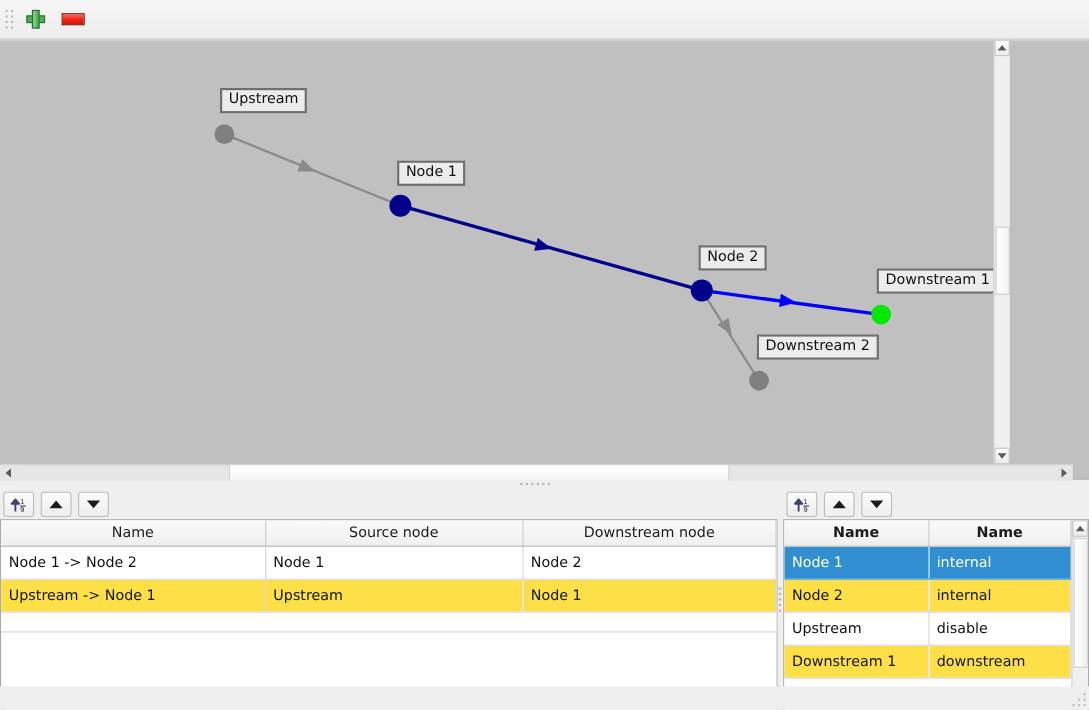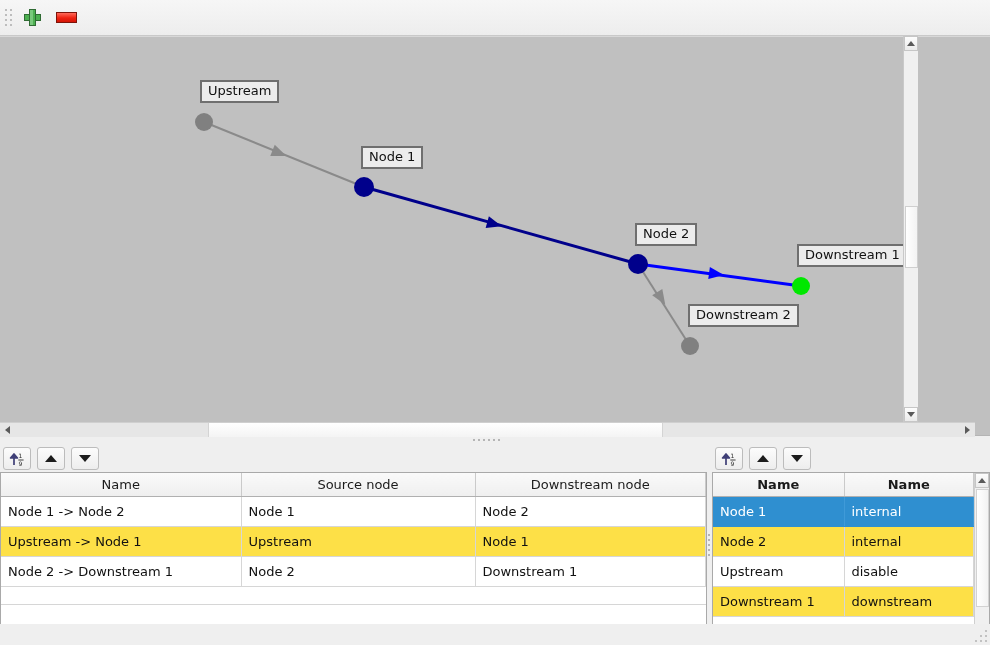--- a/index.html
+++ b/index.html
@@ -325,25 +325,20 @@
             <tr class="even">
               <td>Node 1 -&gt; Node 2</td>
               <td>Node 1</td>
               <td>Node 2</td>
             </tr>
             <tr class="odd">
               <td>Upstream -&gt; Node 1</td>
               <td>Upstream</td>
               <td>Node 1</td>
             </tr>
-            <tr class="even">
-              <td>Node 2 -&gt; Downstream 1</td>
-              <td>Node 2</td>
-              <td>Downstream 1</td>
-            </tr>
             <tr class="filler">
               <td></td>
               <td></td>
               <td></td>
             </tr>
           </tbody>
       </table>
     </div>
   </div>
 

